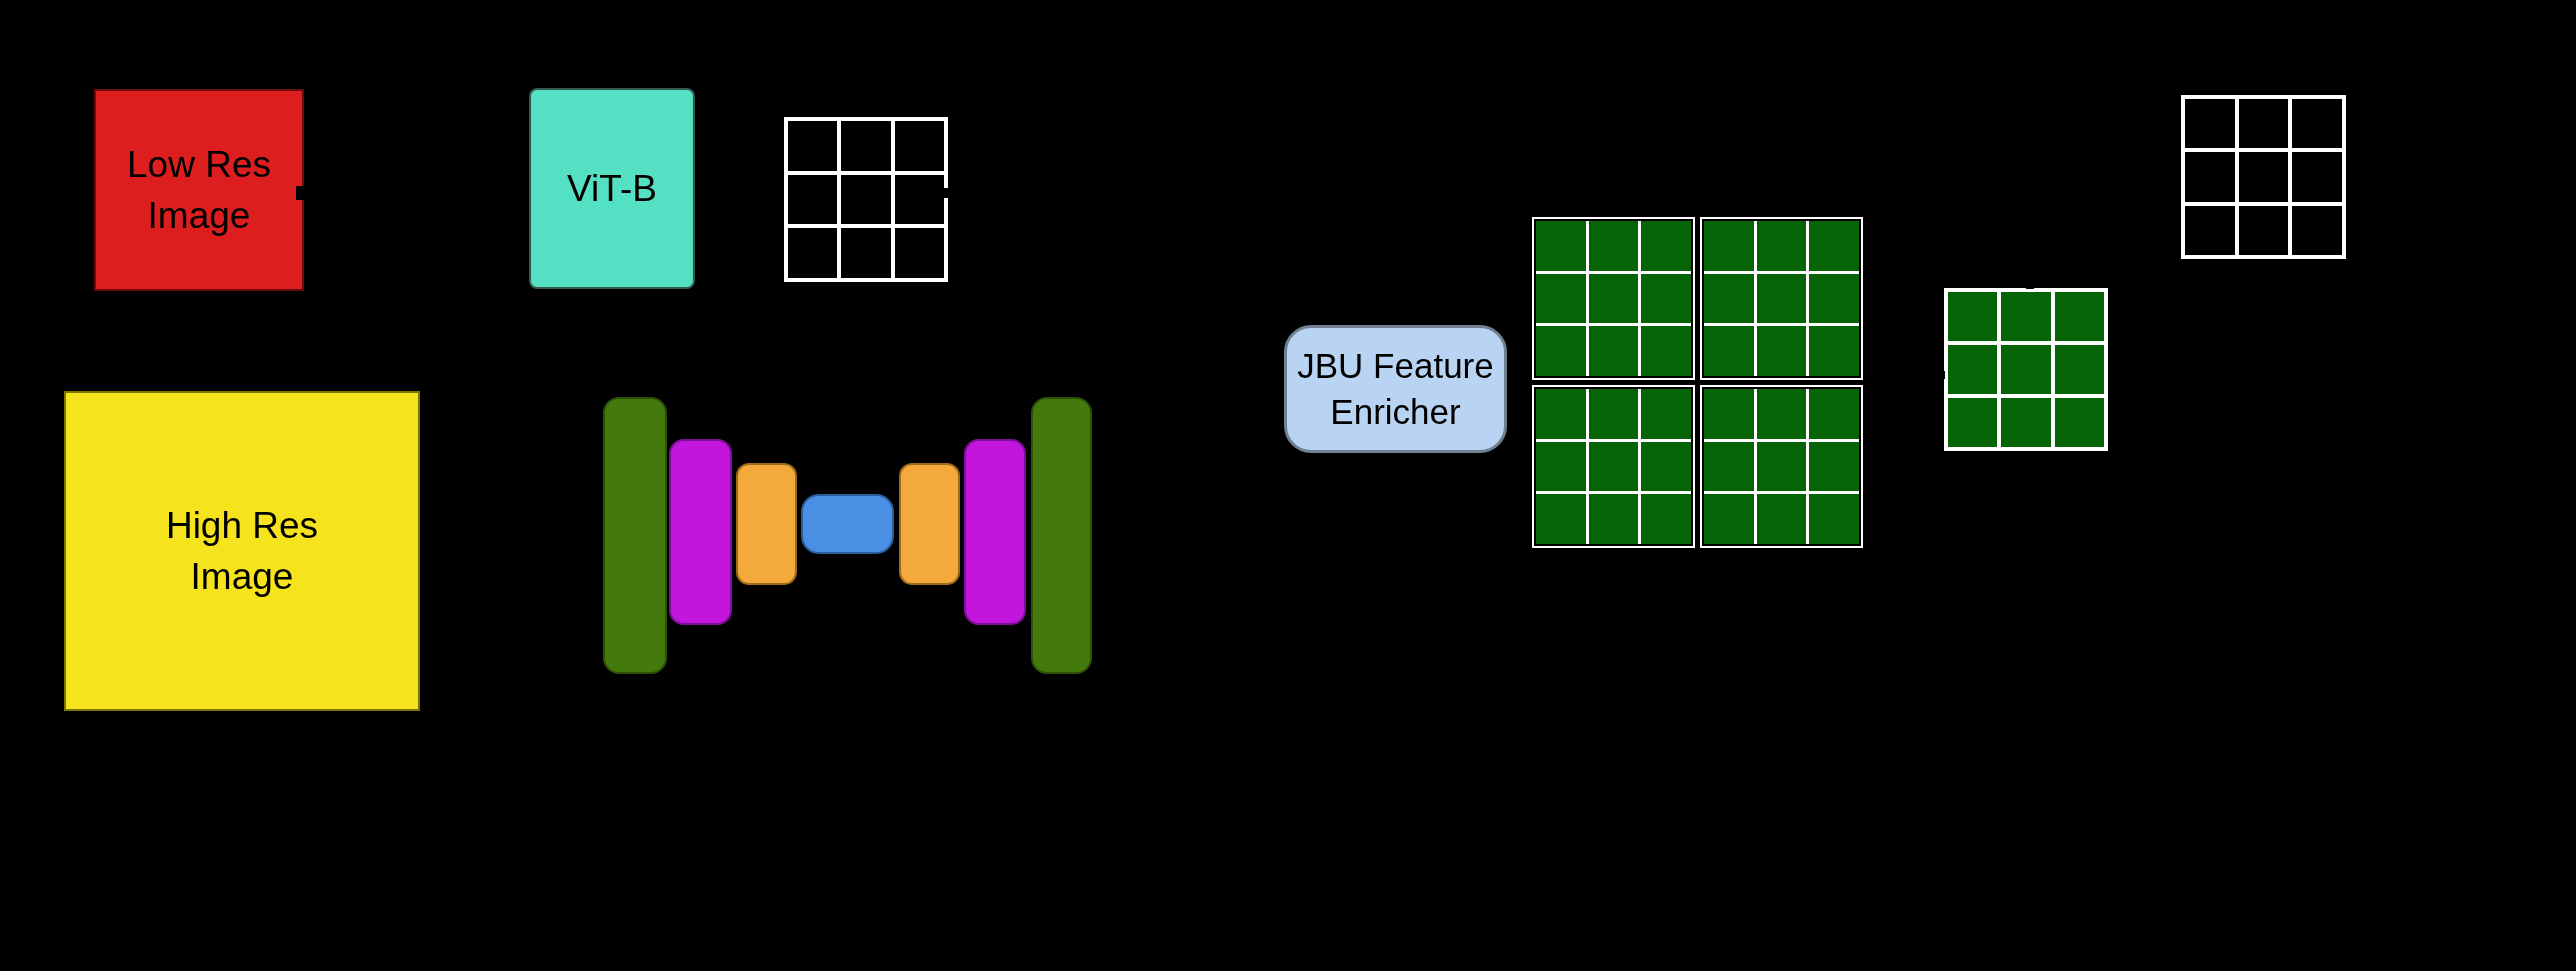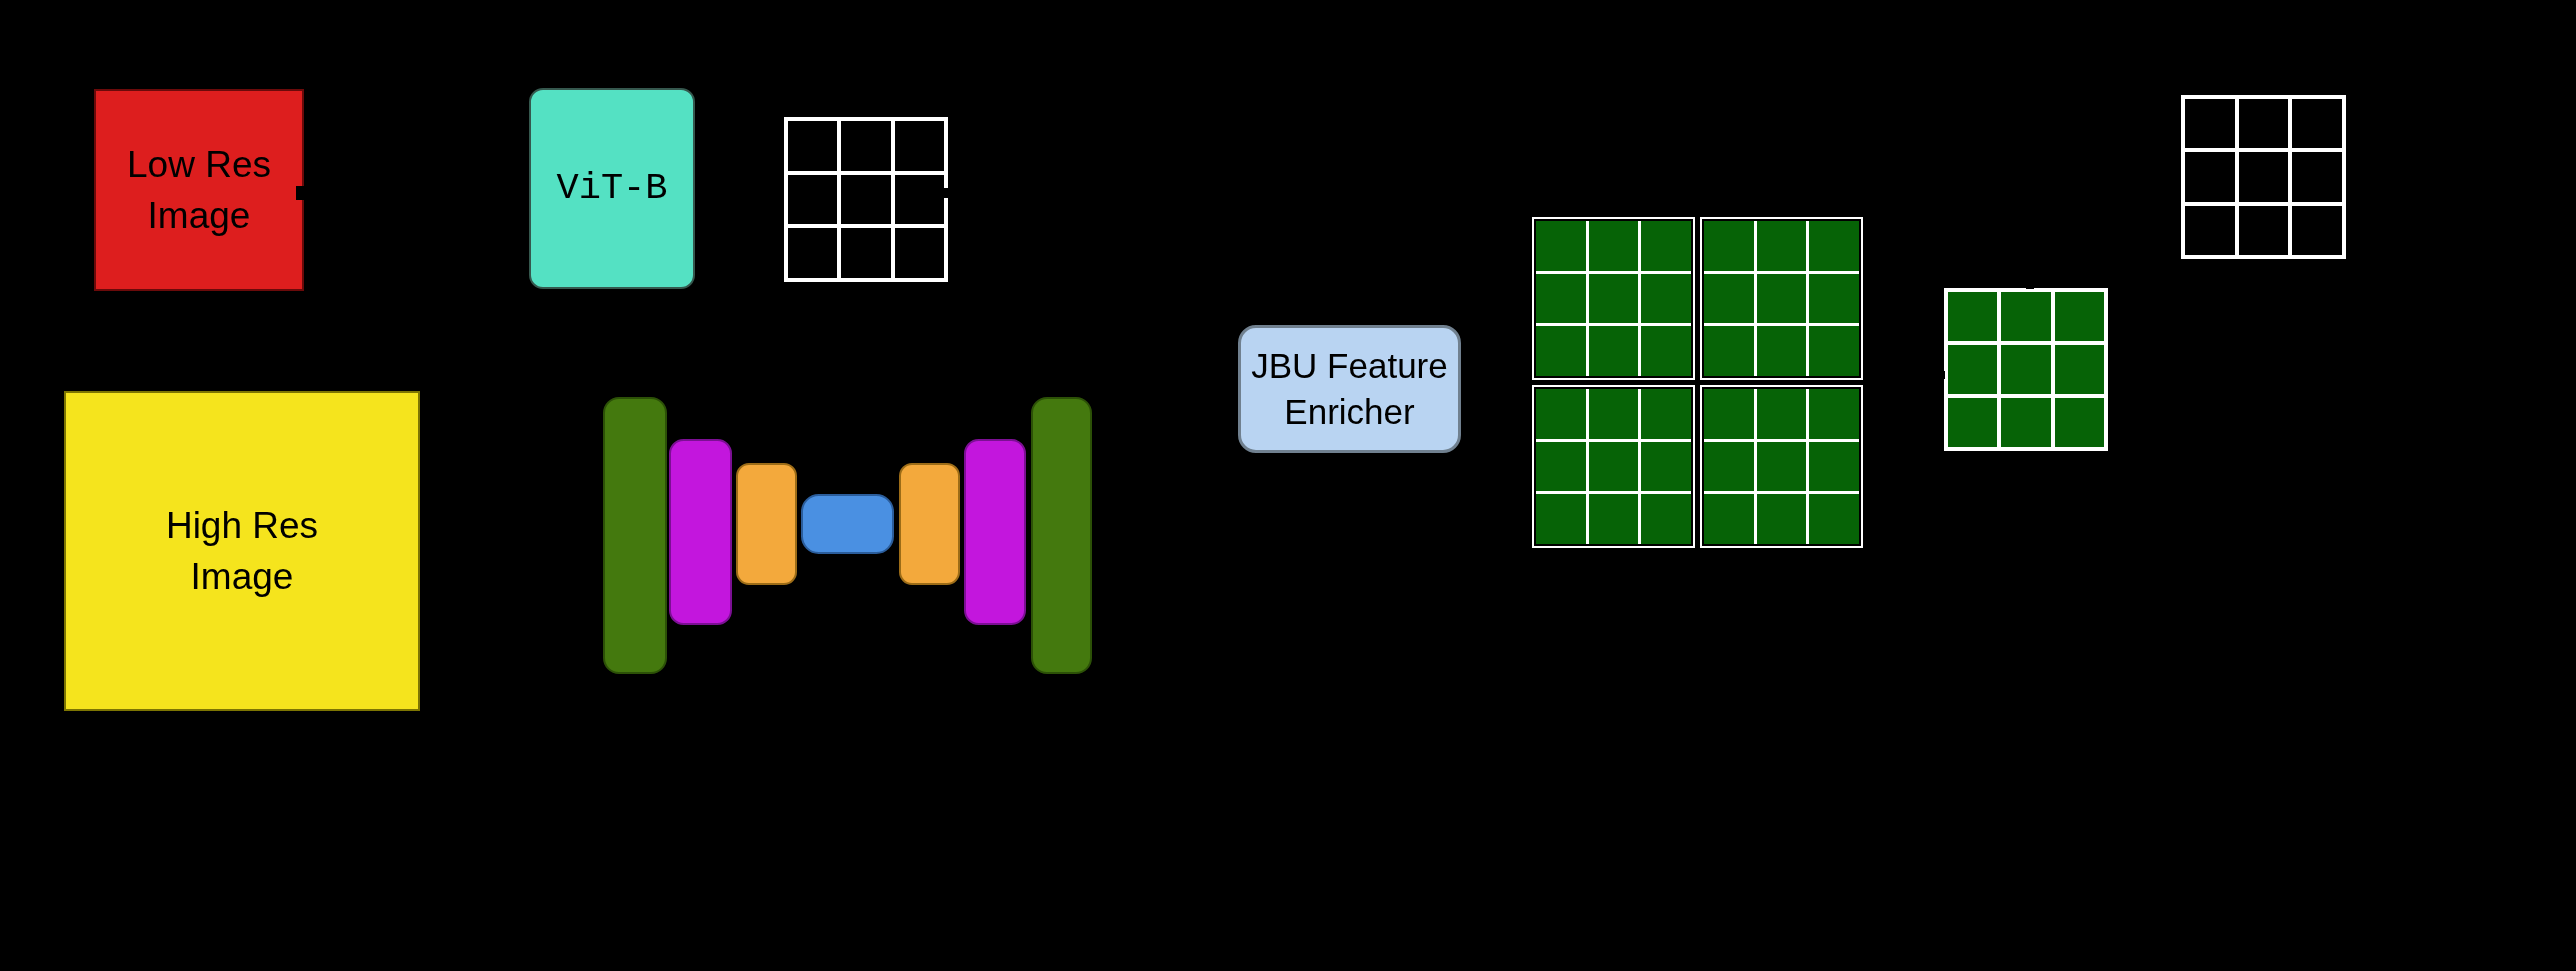--- a/index.html
+++ b/index.html
@@ -15,22 +15,22 @@
   .shape { border: 2.4px solid transparent; }
   .label-box {
     display: flex;
     flex-direction: column;
     align-items: center;
     justify-content: center;
     text-align: center;
   }
   .t46 { font-size: 37px; line-height: 51px; }
   .t43 { font-size: 35px; line-height: 46px; }
-  .rounded-lg { border-radius: 14px; font-family: Liberation Mono, monospace; }
-  .rounded-md { border-radius: 18px; }
+  .rounded-lg { border-radius: 8px; }
+  .rounded-md { border-radius: 27px; margin-left: 46px; }
   .bar { position: absolute; border: 2.4px solid transparent; }
   .bar-green   { border-radius: 16px; }
   .bar-magenta { border-radius: 14.5px; }
   .bar-orange  { border-radius: 13px; }
   .bar-blue    { border-radius: 17.7px; }
   .grid { display: grid; }
   .g5 { padding: 4px; gap: 4px; }
   .g4 { padding: 0; gap: 3.2px; }
   .quad {
     position: absolute;

